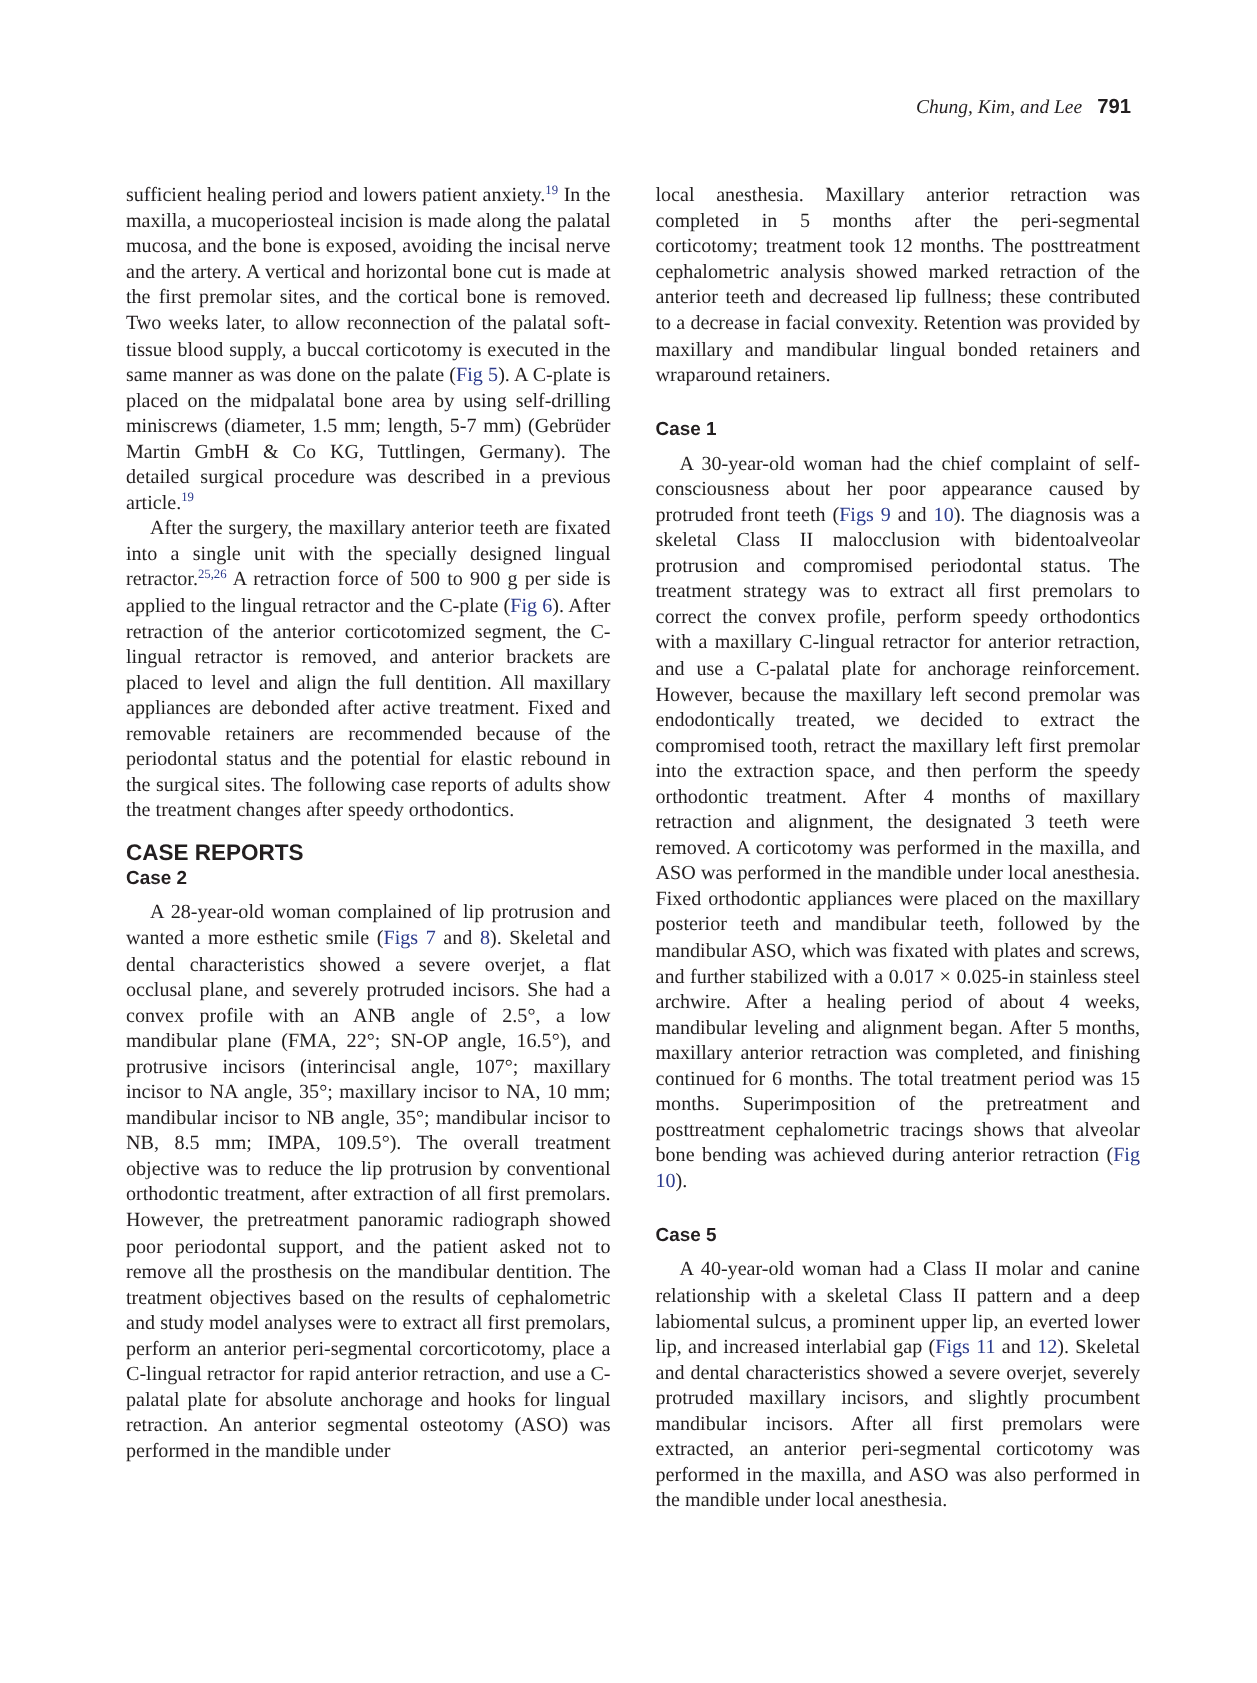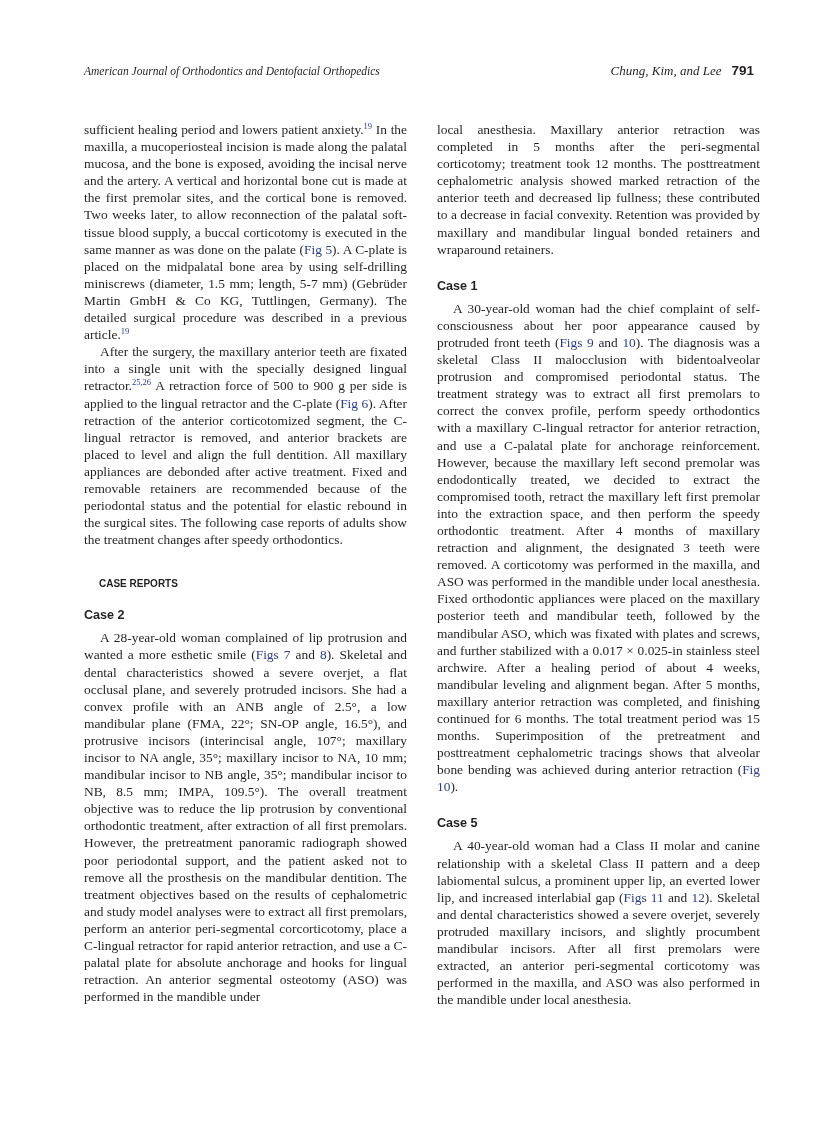--- a/index.html
+++ b/index.html
@@ -7,36 +7,35 @@
   .page { position: absolute; left: 0; top: 0; width: 838px; height: 1122px; }
   .running-head { position: absolute; top: 64px; left: 84px; right: 84px; height: 32px; }
   .rh-left { position: absolute; left: 0; top: 0; font-family: "Liberation Serif", serif; font-style: italic; font-size: 11.5px; line-height: 14px; }
   .rh-right { position: absolute; right: 0; top: 0; font-family: "Liberation Serif", serif; font-style: italic; font-size: 13px; line-height: 14px; }
   .page-num { font-family: "Liberation Sans", sans-serif; font-style: normal; font-weight: bold; font-size: 13.5px; margin-left: 10px; margin-top: 11px; }
   .col { position: absolute; top: 121px; width: 323px; font-family: "Liberation Serif", serif; font-size: 13.4px; line-height: 17.1px; text-align: justify; hyphens: none; }
   .col-left { left: 84px; }
   .col-right { left: 437px; }
   .col p { margin: 0; }
   .col p.indent { text-indent: 16px; }
-  .sec-head { font-family: "Liberation Sans", sans-serif; font-weight: bold; font-size: 10px; line-height: 17px; margin: 15px; }
+  .sec-head { font-family: "Liberation Sans", sans-serif; font-weight: bold; font-size: 15px; line-height: 17px; margin: 0; }
   .sub-head { font-family: "Liberation Sans", sans-serif; font-weight: bold; font-size: 12.6px; line-height: 17px; margin: 0; }
   .link { color: #2b3a8c; }
   sup { font-size: 8.5px; line-height: 0; vertical-align: 5px; }
   .gap-a { height: 12px; }
   .gap-b { height: 5px; }
   .gap-c { height: 20px; }
 </style>
 </head>
 <body>
 
 <div class="page">
 
   <div class="running-head">
     <div class="rh-left">
-      <div>American Journal of Orthodontics and Dentofacial Orthopedics</div>
     </div>
     <div class="rh-right">
       <span>Chung, Kim, and Lee</span><span class="page-num">791</span>
     </div>
   </div>
 
   <div class="col col-left">
     <p><span>sufficient healing period and lowers patient anxiety.</span><sup class="link">19</sup><span> In the maxilla, a mucoperiosteal incision is made along the palatal mucosa, and the bone is exposed, avoiding the incisal nerve and the artery. A vertical and horizontal bone cut is made at the first premolar sites, and the cortical bone is removed. Two weeks later, to allow reconnection of the palatal soft-tissue blood supply, a buccal corticotomy is executed in the same manner as was done on the palate (</span><span class="link">Fig 5</span><span>). A C-plate is placed on the midpalatal bone area by using self-drilling miniscrews (diameter, 1.5 mm; length, 5-7 mm) (Gebrüder Martin GmbH &amp; Co KG, Tuttlingen, Germany). The detailed surgical procedure was described in a previous article.</span><sup class="link">19</sup></p>
     <p class="indent"><span>After the surgery, the maxillary anterior teeth are fixated into a single unit with the specially designed lingual retractor.</span><sup class="link">25,26</sup><span> A retraction force of 500 to 900 g per side is applied to the lingual retractor and the C-plate (</span><span class="link">Fig 6</span><span>). After retraction of the anterior corticotomized segment, the C-lingual retractor is removed, and anterior brackets are placed to level and align the full dentition. All maxillary appliances are debonded after active treatment. Fixed and removable retainers are recommended because of the periodontal status and the potential for elastic rebound in the surgical sites. The following case reports of adults show the treatment changes after speedy orthodontics.</span></p>
     <div class="gap-a"></div>

